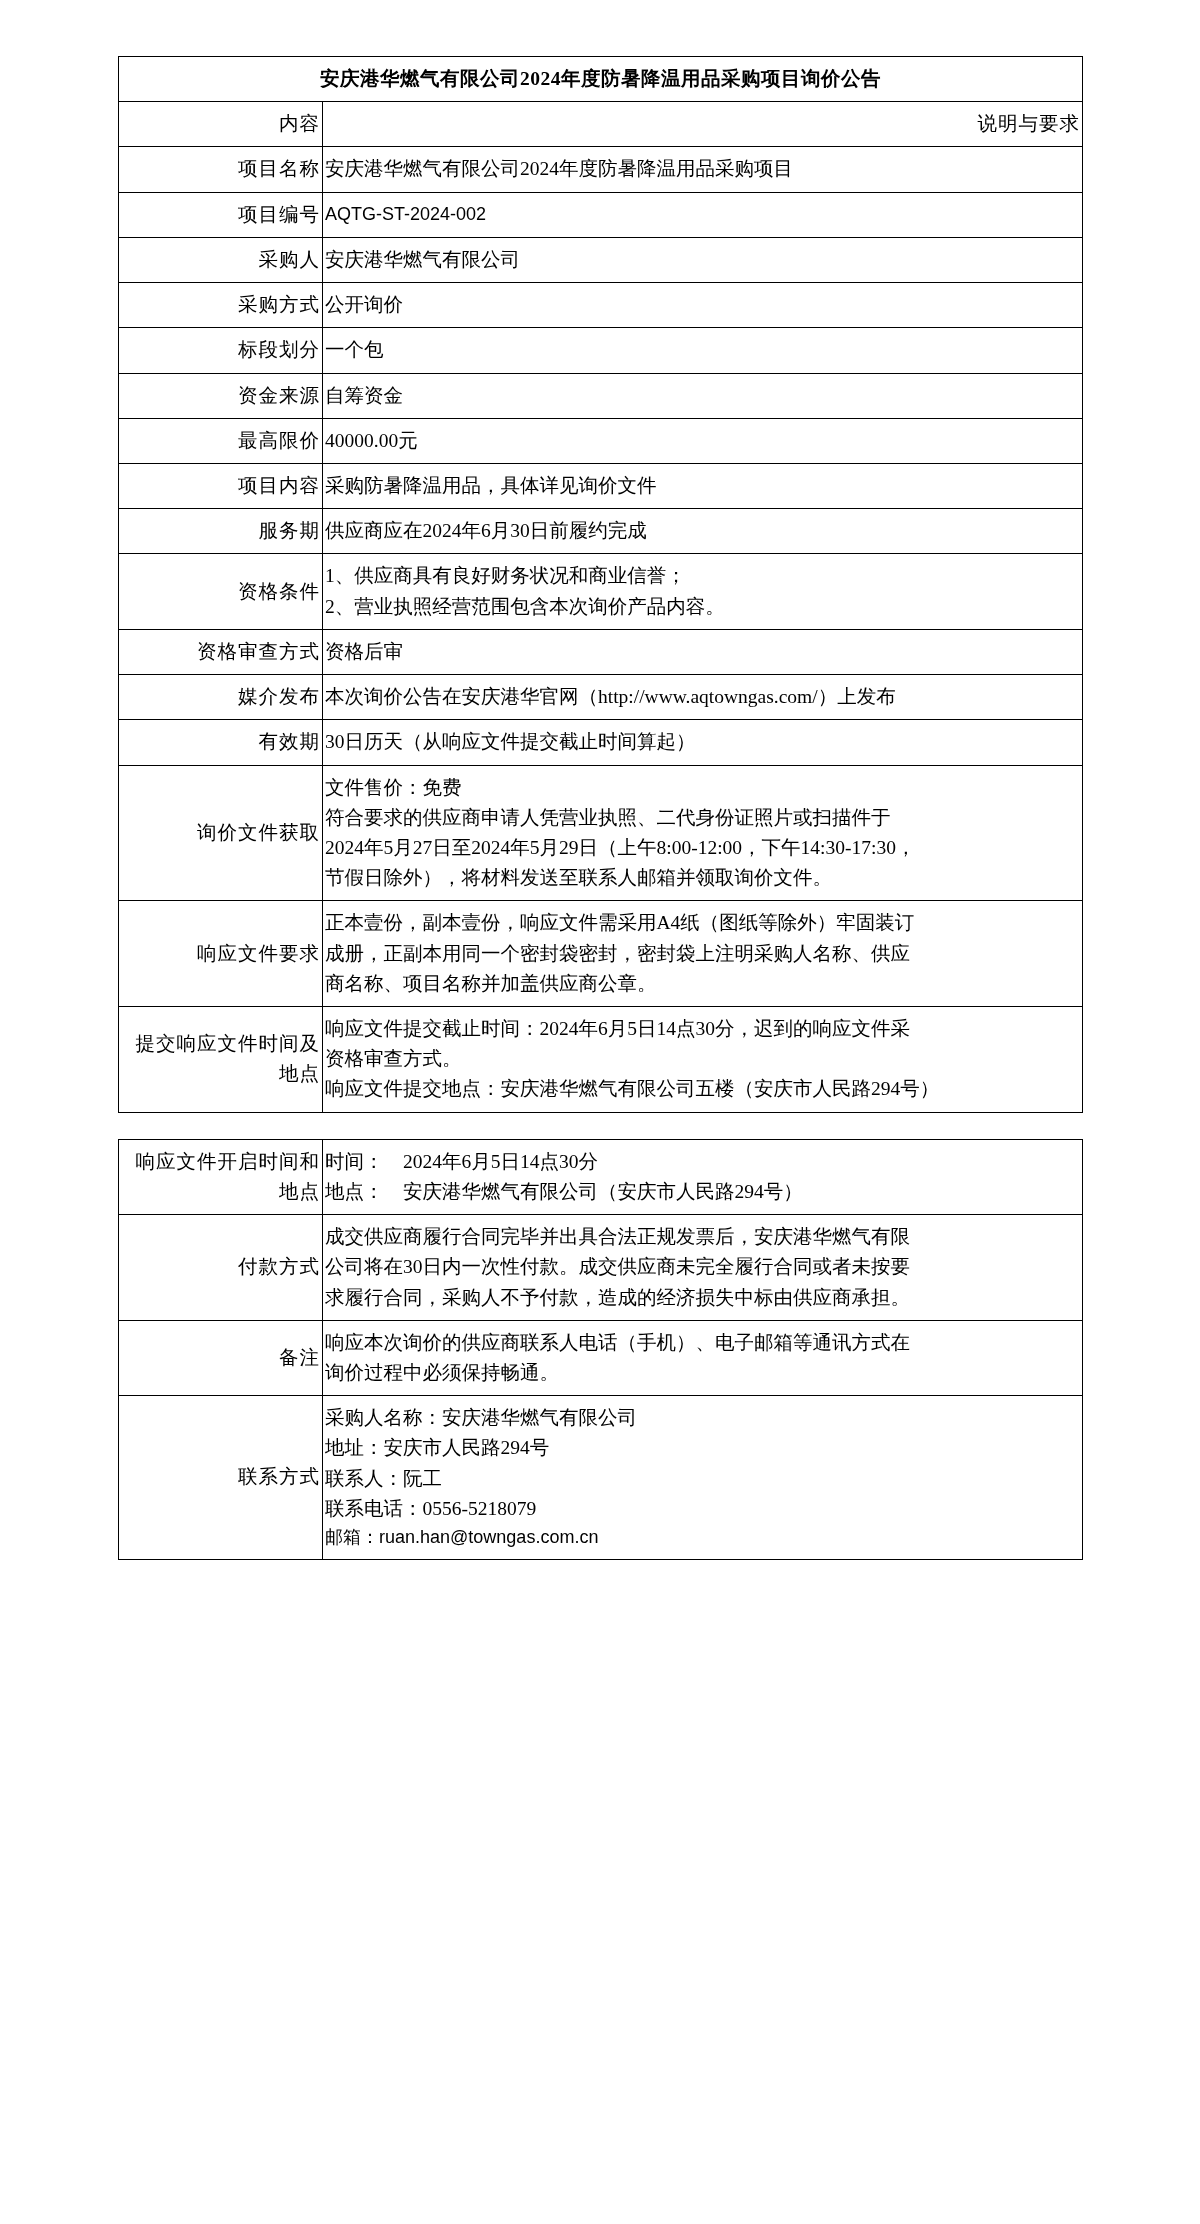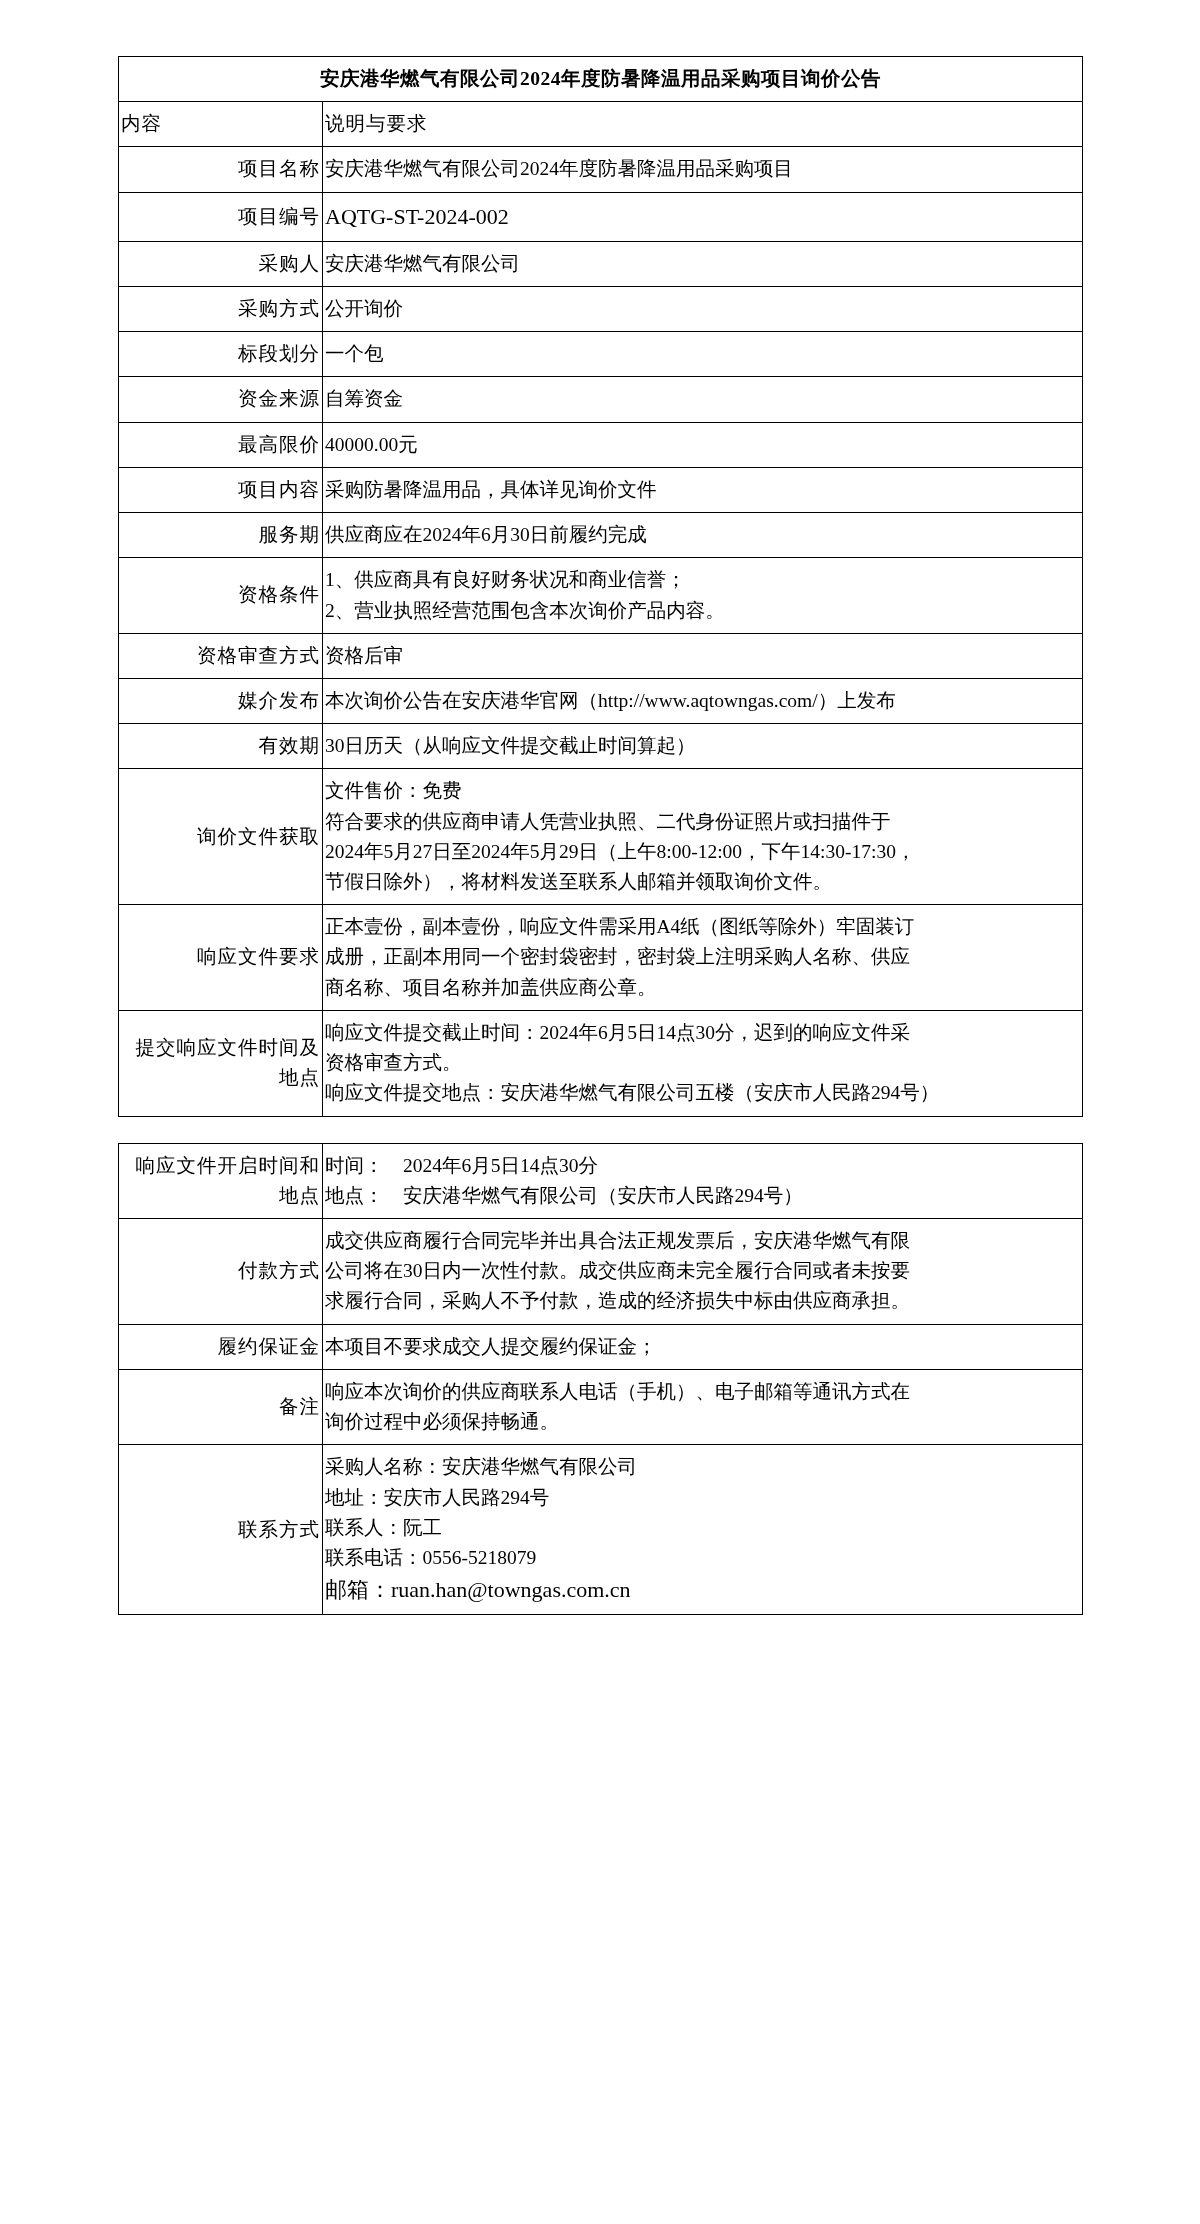--- a/index.html
+++ b/index.html
@@ -38,37 +38,37 @@
     font-weight: bold;
     font-size: 25px;
     padding: 19px 10px 18px 10px;
     letter-spacing: 0.5px;
   }
   .label {
     text-align: right;
     letter-spacing: 1px;
   }
   .hdr {
-    text-align: left;
+    text-align: right;
     letter-spacing: 1px;
   }
   .value {
     text-align: left;
     padding-left: 14px;
   }
   .value p {
     margin: 0;
   }
   .value p + p {
   }
   .tight p + p {
   }
   .mono {
-    font-family: Liberation Serif, serif;
-    font-size: 22px;
+    font-family: Liberation Sans, sans-serif;
+    font-size: 18px;
     letter-spacing: 0px;
   }
   .spacer {
     height: 26px;
   }
   .block-cell {
     padding-top: 12px;
     padding-bottom: 12px;
   }
   .label-2line {
@@ -235,26 +235,20 @@
       <tr>
         <td class="label">付款方式</td>
         <td class="value block-cell">
           <p>成交供应商履行合同完毕并出具合法正规发票后，安庆港华燃气有限</p>
           <p>公司将在30日内一次性付款。成交供应商未完全履行合同或者未按要</p>
           <p>求履行合同，采购人不予付款，造成的经济损失中标由供应商承担。</p>
         </td>
       </tr>
 
 
-      <tr>
-        <td class="label">履约保证金</td>
-        <td class="value">
-          <p>本项目不要求成交人提交履约保证金；</p>
-        </td>
-      </tr>
 
       <tr>
         <td class="label">备注</td>
         <td class="value block-cell">
           <p>响应本次询价的供应商联系人电话（手机）、电子邮箱等通讯方式在</p>
           <p>询价过程中必须保持畅通。</p>
         </td>
       </tr>
 
       <tr>

